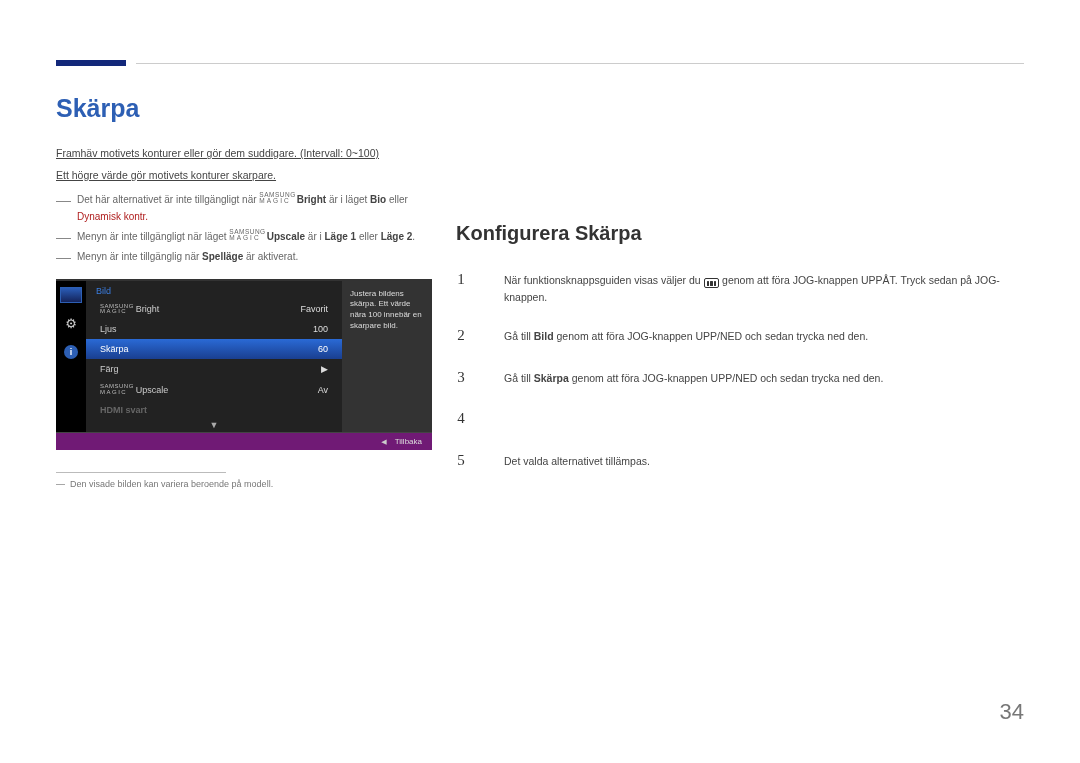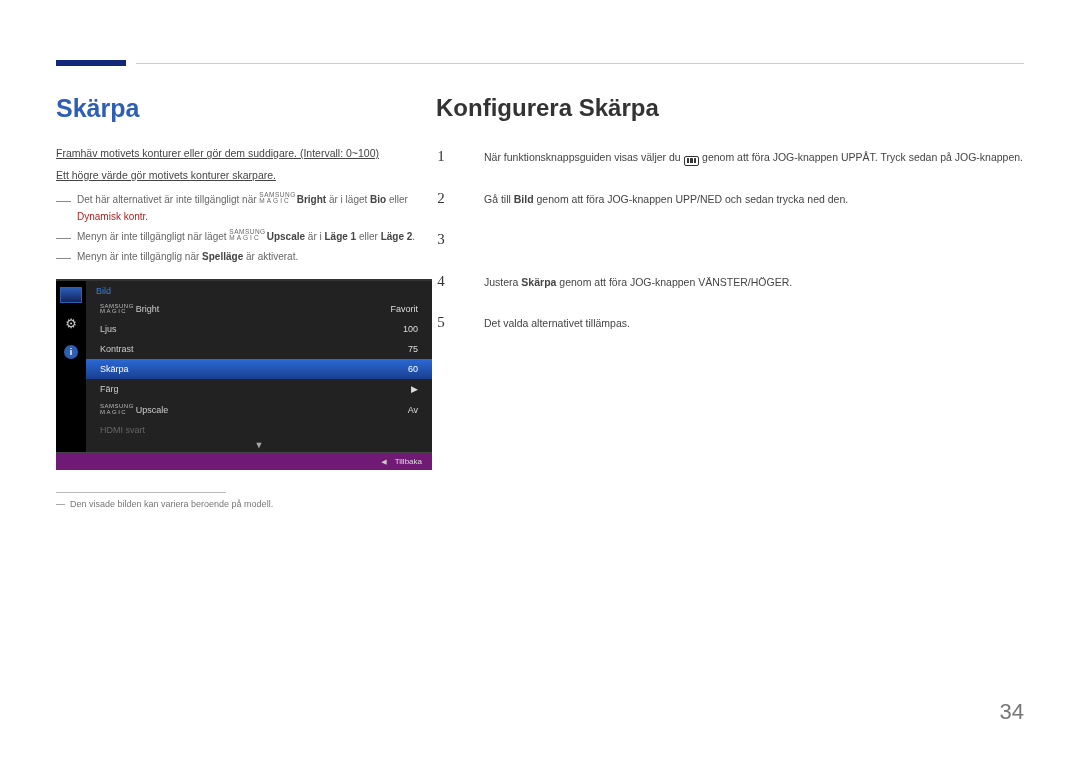--- a/index.html
+++ b/index.html
@@ -26,32 +26,34 @@
     margin-right: 10px;
   }
   .hr-line {
     flex: 1;
     height: 1px;
     background: #ccc;
     margin-bottom: 2px;
   }
   .columns {
     display: flex;
+    gap: 20px;
+    align-items: flex-end;
   }
   .left-col { width: 380px; }
   .right-col { flex: 1; }
   h1.section-title {
     color: #2d5fb4;
     font-size: 25px;
     font-weight: bold;
     margin-bottom: 22px;
   }
   h2.subsection-title {
     color: #333;
-    font-size: 24px;
+    font-size: 20px;
     font-weight: bold;
     margin-bottom: 22px;
   }
   .intro-text {
     font-size: 10.5px;
     line-height: 1.7;
     color: #444;
     margin-bottom: 4px;
     text-decoration: underline;
   }
@@ -129,21 +131,21 @@
     display: flex;
     justify-content: space-between;
     align-items: center;
     padding: 5px 14px 5px 14px;
     color: #ccc;
   }
   .osd-row.selected {
     background: linear-gradient(#2a6ad6,#1a3f90);
     color: #fff;
   }
-  .osd-row.disabled { color: #666; }
+  .osd-row.disabled { color: #666; font-weight: bold; }
   .osd-row .label { display:flex; align-items:center; gap:2px; }
   .osd-row .value { color: #ddd; font-size: 9px; }
   .osd-row.selected .value { color: #fff; }
   .osd-desc {
     width: 90px;
     background: #333;
     color: #ddd;
     font-size: 8px;
     padding: 8px 8px;
     line-height: 1.35;
@@ -299,24 +301,20 @@
                       <span class="bot">MAGIC</span>
                     </span>
                     <span>Bright</span>
                   </span>
                   <span class="value">Favorit</span>
                 </div>
                 <div class="osd-row">
                   <span class="label">Ljus</span>
                   <span class="value">100</span>
                 </div>
-                <div class="osd-row">
-                  <span class="label">Kontrast</span>
-                  <span class="value">75</span>
-                </div>
                 <div class="osd-row selected">
                   <span class="label">Skärpa</span>
                   <span class="value">60</span>
                 </div>
                 <div class="osd-row">
                   <span class="label">Färg</span>
                   <span class="value">▶</span>
                 </div>
                 <div class="osd-row">
                   <span class="label">
@@ -328,20 +326,21 @@
                   </span>
                   <span class="value">Av</span>
                 </div>
                 <div class="osd-row disabled">
                   <span class="label">HDMI svart</span>
                   <span class="value"></span>
                 </div>
               </div>
             <div class="osd-arrow-down">▼</div>
           </div>
+          <div class="osd-desc">Justera bildens skärpa. Ett värde nära 100 innebär en skarpare bild.</div>
         </div>
         <div class="osd-footer">
           <span class="tri">◀</span>
           <span>Tillbaka</span>
         </div>
       </div>
 
       <div class="footnote-rule"></div>
       <div class="footnote">
         <span>―</span>
@@ -359,24 +358,24 @@
                 <span></span>
                 <span></span>
               </span><span> genom att föra JOG-knappen UPPÅT. Tryck sedan på JOG-knappen.</span></div>
           </div>
           <div class="step">
             <div class="step-num">2</div>
             <div class="step-body"><span>Gå till </span><span class="bold">Bild</span><span> genom att föra JOG-knappen UPP/NED och sedan trycka ned den.</span></div>
           </div>
           <div class="step">
             <div class="step-num">3</div>
+            <div class="step-body"><span>Gå till </span><span class="bold">Skärpa</span><span> genom att föra JOG-knappen UPP/NED och sedan trycka ned den.</span></div>
           </div>
           <div class="step">
             <div class="step-num">4</div>
-            <div class="step-body"><span>Justera </span><span class="bold">Skärpa</span><span> genom att föra JOG-knappen VÄNSTER/HÖGER.</span></div>
           </div>
           <div class="step">
             <div class="step-num">5</div>
             <div class="step-body">Det valda alternativet tillämpas.</div>
           </div>
         </div>
     </div>
   </div>
 </div>
 

